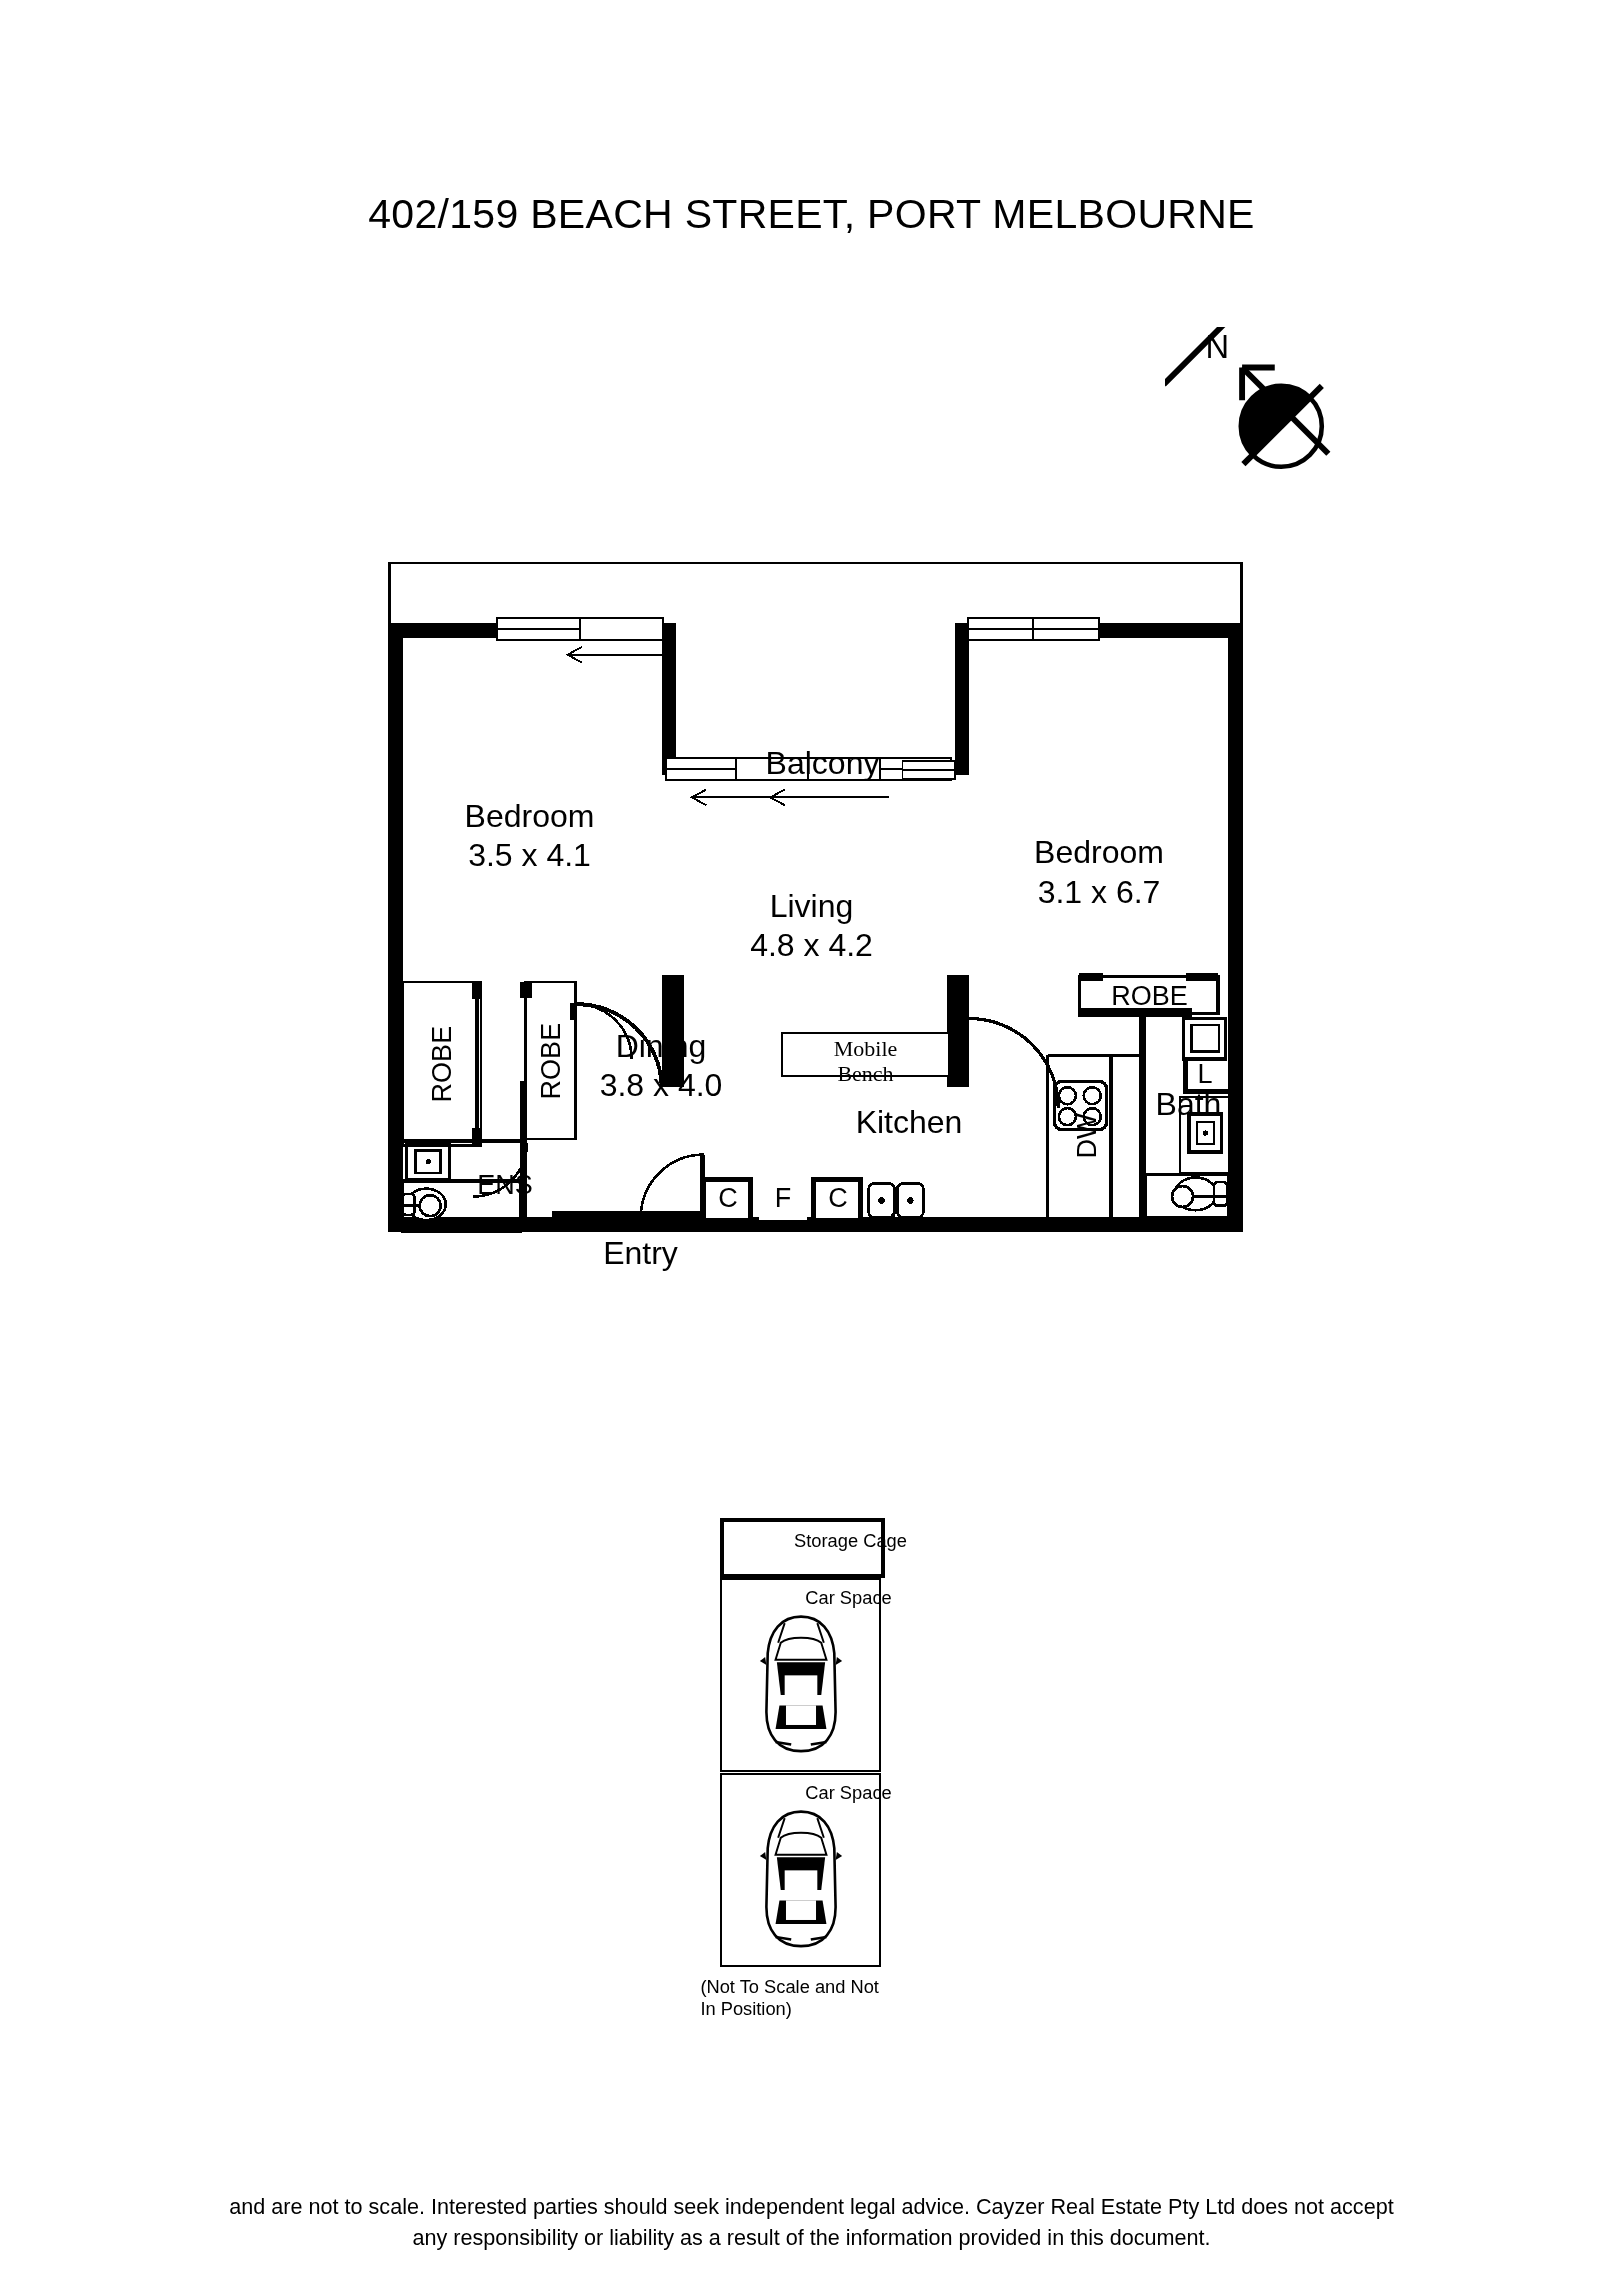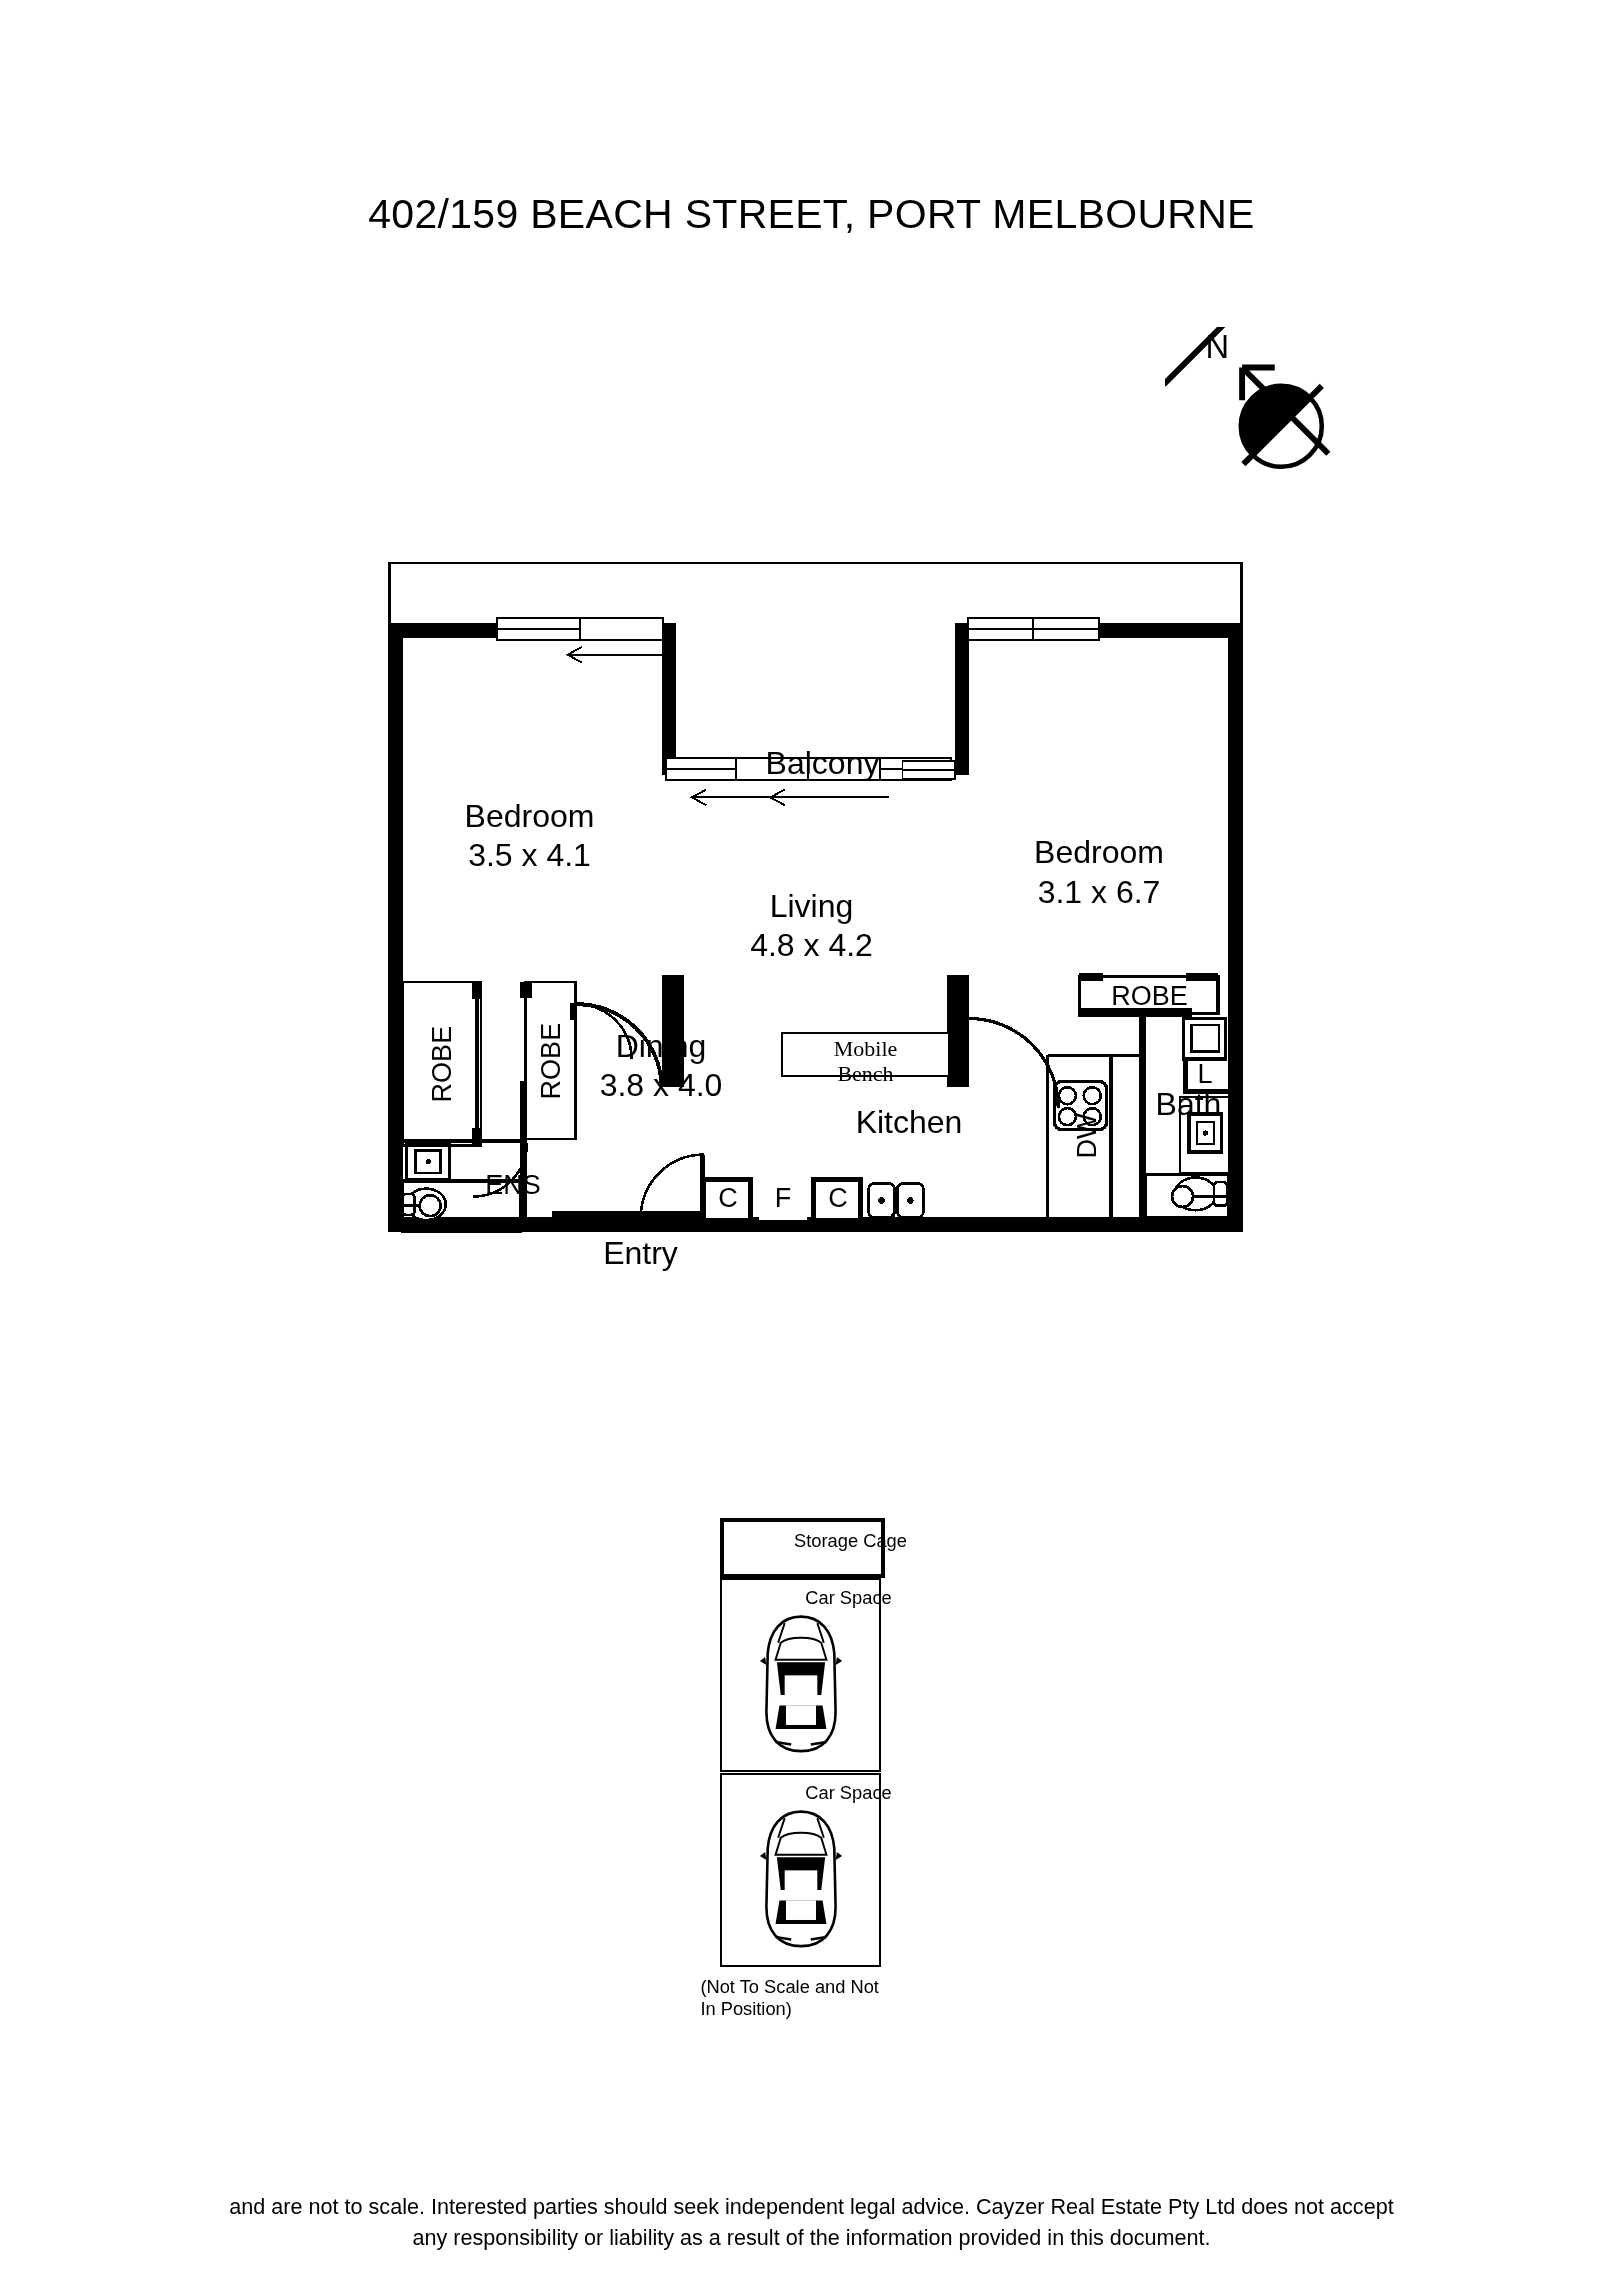--- a/index.html
+++ b/index.html
@@ -312,21 +312,21 @@
     <div class="lbl room" style="left:177px;top:479px;width:236px;">Dining</div>
     <div class="lbl room" style="left:177px;top:518px;width:236px;">3.8 x 4.0</div>
 
     <div class="lbl room" style="left:445px;top:543px;width:196px;margin-top:12px;">Kitchen</div>
 
     <div class="lbl small" style="left:417px;top:487px;width:165px;">Mobile
 Bench</div>
 
     <div class="lbl room" style="left:770px;top:537px;width:105px;">Bath</div>
 
-    <div class="lbl mid" style="left:88px;top:620px;width:118px;text-align:center;">ENS</div>
+    <div class="lbl mid" style="left:80px;top:620px;width:118px;text-align:center;">ENS</div>
 
     <div class="lbl room" style="left:196px;top:686px;width:157px;">Entry</div>
 
     <div class="lbl mid rot" style="left:14.4px;top:499px;width:124px;transform:rotate(-90deg);">ROBE</div>
 
     <div class="lbl mid rot" style="left:123px;top:496px;width:124px;transform:rotate(-90deg);">ROBE</div>
 
     <div class="lbl mid" style="left:716px;top:431px;width:135px;">ROBE</div>
 
     <div class="lbl mid" style="left:817px;top:509px;width:44px;">L</div>

